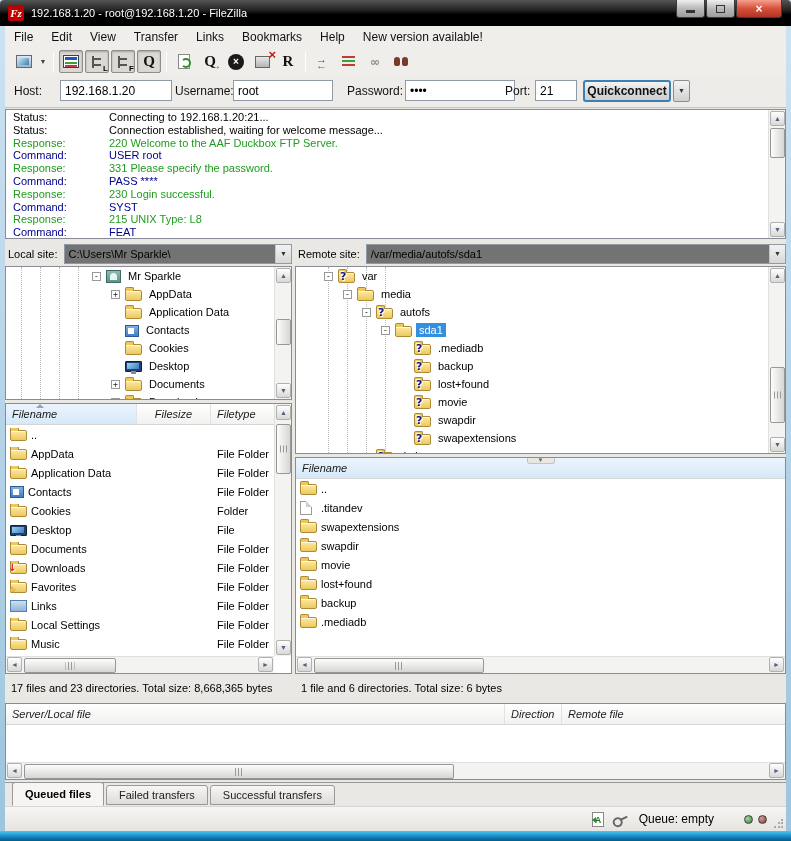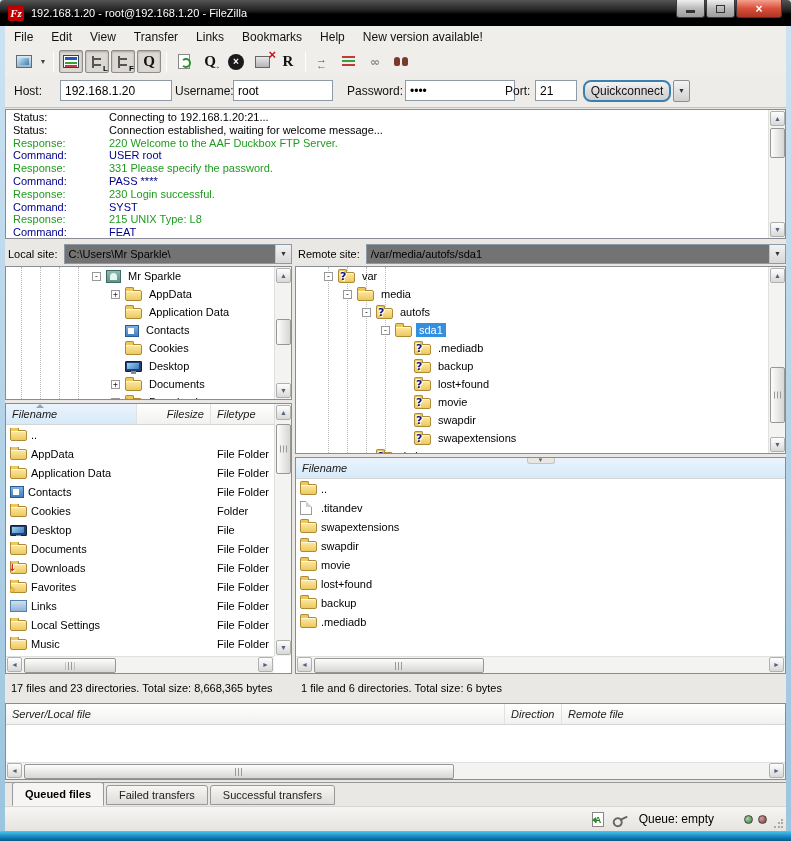--- a/index.html
+++ b/index.html
@@ -51,21 +51,21 @@
   .i-lines{width:14px;height:13px;position:relative;}
   .i-lines::before{content:"";position:absolute;left:0;top:1px;width:13px;height:2px;background:#c03a3a;box-shadow:0 4px 0 #3aa03a,0 8px 0 #c03a3a;}
   .i-chain{color:#8a8a8a;font:bold 12px "DejaVu Sans",sans-serif;}
   .i-binoc{width:14px;height:10px;position:relative;}
   .i-binoc::before,.i-binoc::after{content:"";position:absolute;top:0;width:6px;height:9px;background:#7a3b2e;border-radius:3px 3px 2px 2px;}
   .i-binoc::before{left:0;} .i-binoc::after{right:0;}
   
   .qcbar{position:absolute;left:0;top:49px;width:781px;height:33px;background:#eeece8;border-bottom:1px solid #c5c3bf;font-size:12px;color:#111;}
   .qcbar label{position:absolute;top:9px;}
   .qcbar input{position:absolute;top:5px;height:21px;border:1px solid #8e9aa6;padding:0 4px;font-size:12px;background:#fff;}
-  .qcbtn{position:absolute;top:5px;left:578px;width:88px;height:22px;border:2px solid #3c7fb1;border-radius:8px;background:linear-gradient(180deg,#f4f4f4,#dcdcdc 50%,#cfcfcf);font-size:12px;text-align:center;line-height:18px;}
+  .qcbtn{position:absolute;top:5px;left:578px;width:88px;height:22px;border:2px solid #3c7fb1;border-radius:3px;background:linear-gradient(180deg,#f4f4f4,#dcdcdc 50%,#cfcfcf);font-size:12px;text-align:center;line-height:18px;font-weight:bold;}
   .qcdd{position:absolute;top:5px;left:668px;width:17px;height:22px;border:1px solid #8e8e8e;border-radius:2px;background:linear-gradient(180deg,#f4f4f4,#d0d0d0);font-size:7px;text-align:center;line-height:20px;color:#333;}
   
   .logbox{position:absolute;left:0;top:83px;width:781px;height:130px;background:#fff;border:1px solid #898c95;overflow:hidden;}
   .logline{display:flex;height:12.8px;font-size:11px;line-height:12.8px;white-space:nowrap;}
   .loglabel{width:103px;padding-left:7px;flex:none;}
   .logline.status{color:#000;}
   .logline.command{color:#00008b;}
   .logline.response{color:#1e9c1e;}
   
   .vscroll{position:absolute;top:0;right:0;bottom:0;width:17px;background:#f3f3f1;border-left:1px solid #e0e0de;}
@@ -104,21 +104,21 @@
   .ico.desktop::before{content:"";position:absolute;inset:1px 2px 2px 1px;background:linear-gradient(135deg,#9fd4f5,#3c7abf);}
   .ico.desktop::after{content:"";position:absolute;left:5px;bottom:-3px;width:5px;height:3px;background:#889;}
   .ico.downloads::after{content:"↓";position:absolute;left:-3px;top:-2px;color:#c22;font:bold 10px "DejaVu Sans",sans-serif;text-shadow:1px 1px 0 #fff;}
   .ico.favorites::after{content:"★";position:absolute;left:-3px;bottom:-3px;color:#f5c542;font:9px "DejaVu Sans",sans-serif;text-shadow:0 0 1px #86600a;}
   .ico.links{background:linear-gradient(180deg,#cfe0f0,#8fb3d8);border:1px solid #5580a8;height:12px;margin-top:1px;}
   
   .listbox{position:absolute;background:#fff;border:1px solid #898c95;overflow:hidden;}
   .lhdr{display:flex;height:21px;background:linear-gradient(180deg,#fff,#f2f1ef);border-bottom:1px solid #d5d5d3;font-size:11px;color:#1a1a1a;}
   .hcell{border-right:1px solid #e2e2e0;padding:4px 0 0 6px;position:relative;font-style:italic;}
   .hcell.sorted{background:linear-gradient(180deg,#ebf4fd,#d6e9f9);}
-  .hcell.num{text-align:right;padding-right:6px;}
+  .hcell.num{text-align:center;padding-right:6px;}
   .sortarrow{position:absolute;left:30px;top:0;width:0;height:0;border-left:4px solid transparent;border-right:4px solid transparent;border-bottom:4px solid #8fa4b8;}
   .lrow{display:flex;align-items:center;height:19px;font-size:11px;padding-left:4px;white-space:nowrap;}
   .cell{flex:none;display:flex;align-items:center;overflow:hidden;}
   .cell.num{justify-content:flex-end;padding-right:6px;display:block;text-align:right;}
   .collapse-notch{position:absolute;top:-1px;left:50%;transform:translateX(-50%);width:28px;height:7px;background:#e9e7e3;border:1px solid #c5c3bf;border-top:none;border-radius:0 0 3px 3px;font-size:6px;line-height:6px;text-align:center;color:#666;}
   
   .panestatus{position:absolute;top:650px;height:23px;font-size:11px;color:#000;display:flex;align-items:center;padding-left:6px;}
   .queuebox{position:absolute;left:0;top:677px;width:781px;height:77px;background:#fff;border:1px solid #898c95;overflow:hidden;}
   .tabsbar{position:absolute;left:0;top:756px;width:781px;height:24px;border-top:1px solid #98989a;display:flex;padding-left:7px;font-size:11px;}
   .tab{border:1px solid #98989a;border-radius:3px 3px 0 0;padding:0 12px;display:flex;align-items:center;margin-right:2px;}

